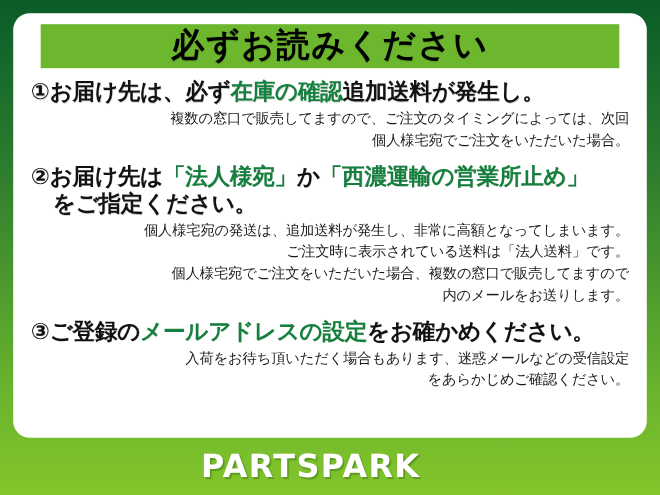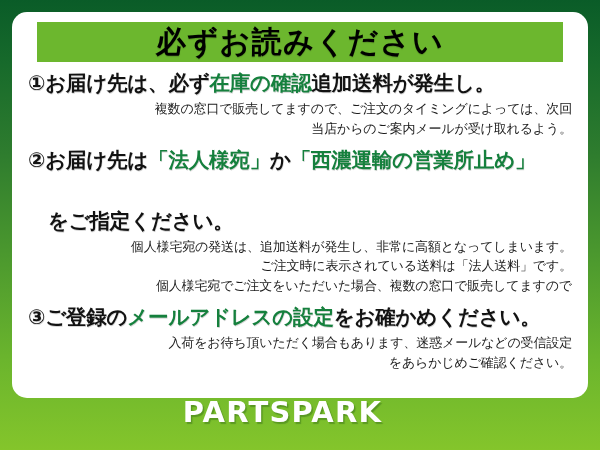--- a/index.html
+++ b/index.html
@@ -74,38 +74,37 @@
     line-height: 1.22;
     letter-spacing: -0.2px;
     white-space: nowrap;
     text-shadow: 0.5px 0.5px 0 rgba(120,120,120,0.30);
   }
   .item-heading .accent {
     color: #15803d;
   }
   .heading-line2 {
     padding-left: 20px;
-    margin-top: 36px;
   }
   .item-body {
     margin-top: 3px;
     padding-left: 33px;
     font-size: 13px;
     color: #1b1b1b;
     line-height: 1.52;
     letter-spacing: -0.15px;
     white-space: nowrap;
     text-align: right;
   }
 
   
   #footer-brand {
     position: absolute;
     left: 0;
-    top: 386px;
+    top: 398px;
     width: 565px;
     height: 52px;
     display: flex;
     align-items: center;
     justify-content: center;
   }
   #brand-text {
     color: #ffffff;
     font-size: 29px;
     font-weight: bold;
@@ -123,30 +122,31 @@
 
     <div id="header-banner">
       <div id="header-title">必ずお読みください</div>
     </div>
 
     <div id="items-area">
         <div class="notice-item">
           <div class="item-heading"><span>①</span><span>お届け先は、必ず</span><span class="accent">在庫の確認</span><span>追加送料が発生し。</span></div>
           <div class="item-body">
             <div>複数の窓口で販売してますので、ご注文のタイミングによっては、次回</div>
-            <div>当店からのご案内メールが受け取れるよう。</div>
+            <div>個人様宅宛でご注文をいただいた場合。</div>
           </div>
         </div>
         <div class="notice-item">
           <div class="item-heading"><span>②</span><span>お届け先は</span><span class="accent">「法人様宛」</span><span>か</span><span class="accent">「西濃運輸の営業所止め」</span></div>
           <div class="item-heading heading-line2">をご指定ください。</div>
           <div class="item-body">
             <div>個人様宅宛の発送は、追加送料が発生し、非常に高額となってしまいます。</div>
             <div>ご注文時に表示されている送料は「法人送料」です。</div>
             <div>個人様宅宛でご注文をいただいた場合、複数の窓口で販売してますので</div>
+            <div>内のメールをお送りします。</div>
           </div>
         </div>
         <div class="notice-item">
           <div class="item-heading"><span>③</span><span>ご登録の</span><span class="accent">メールアドレスの設定</span><span>をお確かめください。</span></div>
           <div class="item-body">
             <div>入荷をお待ち頂いただく場合もあります、迷惑メールなどの受信設定</div>
             <div>をあらかじめご確認ください。</div>
           </div>
         </div>
       </div>

